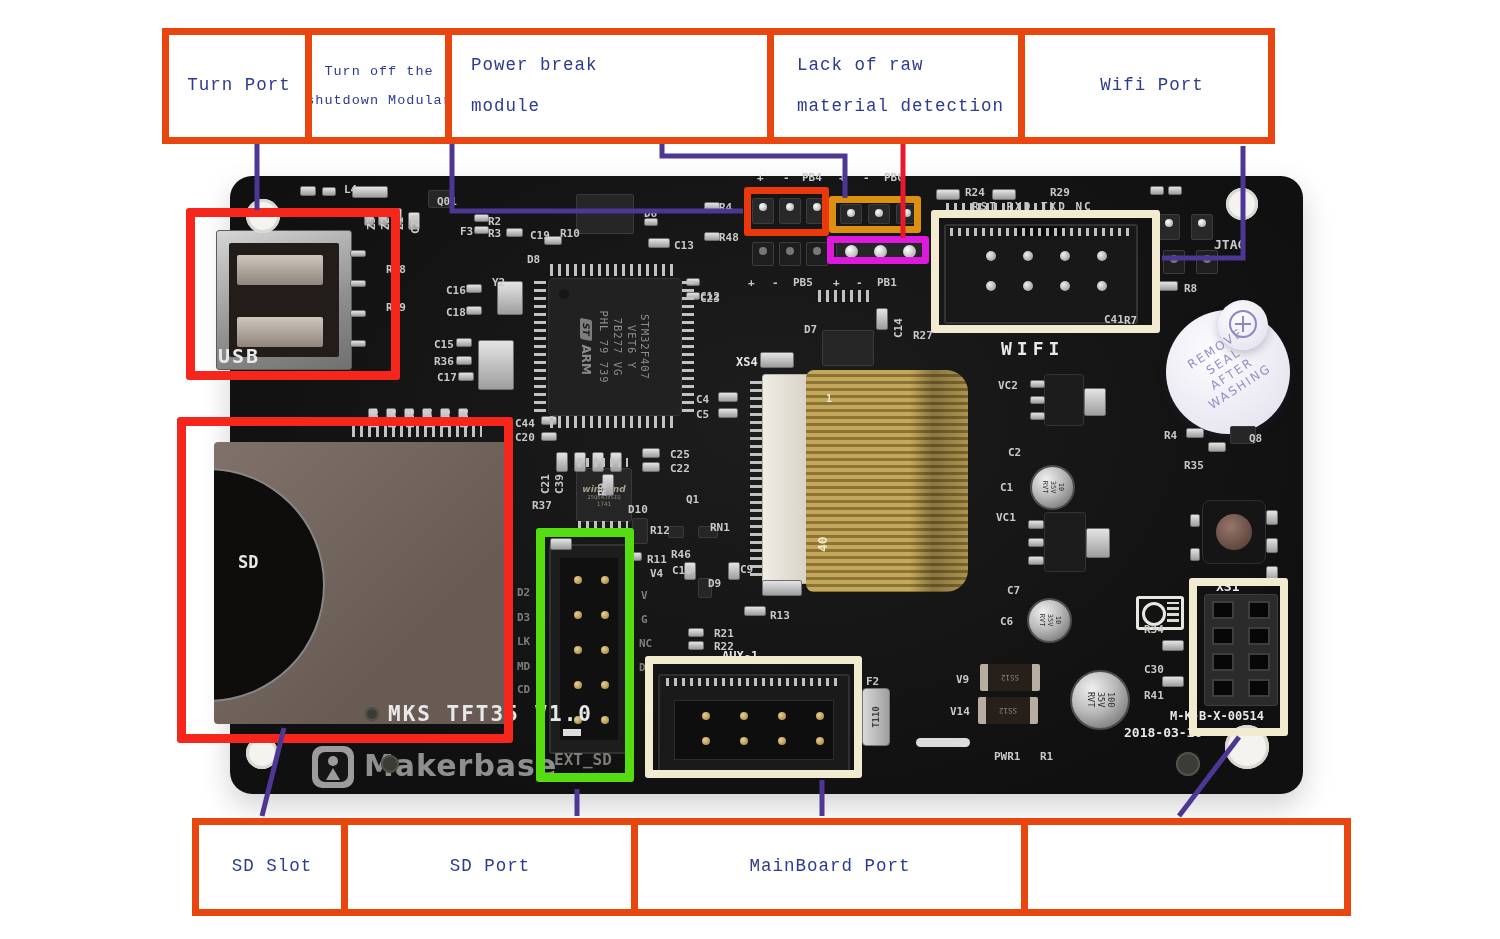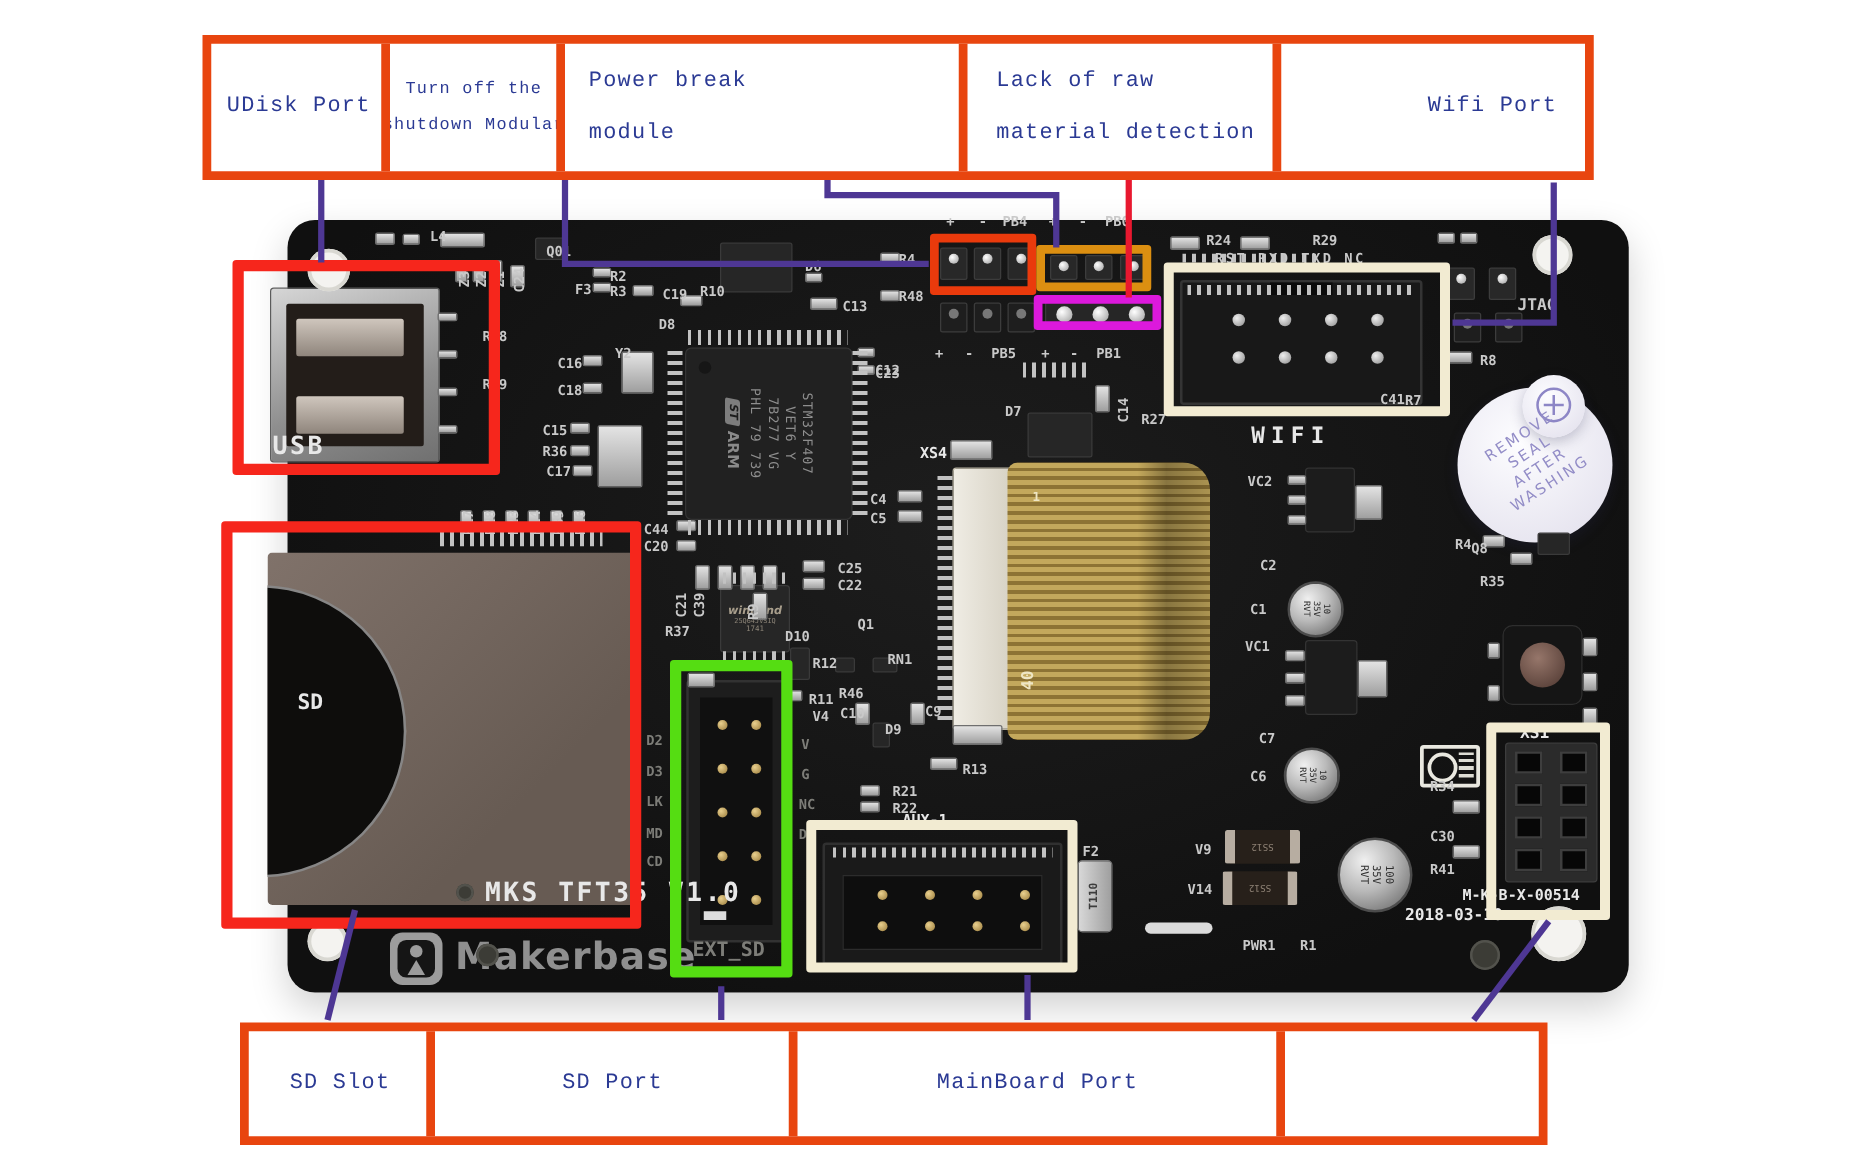--- a/index.html
+++ b/index.html
@@ -427,21 +427,21 @@
       <span class="sk" style="left: 994px; top: 751px;">PWR1</span>
       <span class="sk" style="left: 1040px; top: 751px;">R1</span>
       <span class="sk" style="left: 998px; top: 380px;">VC2</span>
       <span class="sk" style="left: 1008px; top: 447px;">C2</span>
       <span class="sk" style="left: 1000px; top: 482px;">C1</span>
       <span class="sk" style="left: 996px; top: 512px;">VC1</span>
       <span class="sk" style="left: 1007px; top: 585px;">C7</span>
       <span class="sk" style="left: 1000px; top: 616px;">C6</span>
       <span class="sk" style="left: 1164px; top: 430px;">R4</span>
       <span class="sk" style="left: 1184px; top: 460px;">R35</span>
-      <span class="sk" style="left: 1177px; top: 433px;">Q8</span>
+      <span class="sk" style="left: 1249px; top: 433px;">Q8</span>
       <span class="sk" style="left: 1144px; top: 624px;">R34</span>
       <span class="sk" style="left: 1144px; top: 664px;">C30</span>
       <span class="sk" style="left: 1144px; top: 690px;">R41</span>
       <span class="sk bright" style="left: 218px; top: 346px; font-size: 20px; letter-spacing: 2px;">USB</span>
       <span class="sk bright" style="left: 238px; top: 554px; font-size: 17px;">SD</span>
       <span class="sk bright" style="left: 388px; top: 704px; font-size: 21px; letter-spacing: 2px;">MKS TFT35 V1.0</span>
       <span class="sk bright" style="left: 1001px; top: 340px; font-size: 18px; letter-spacing: 5px;">WIFI</span>
       <span class="sk dim" style="left: 554px; top: 752px; font-size: 16px;">EXT_SD</span>
       <span class="sk bright" style="left: 1216px; top: 580px; font-size: 13px;">XS1</span>
       <span class="sk bright" style="left: 1170px; top: 710px; font-size: 12px;">M-K-B-X-00514</span>
@@ -455,44 +455,44 @@
   <div class="abox" style="left:744px;top:187px;width:85px;height:49px;border-width:7px;border-color:#ea3a0c;"></div>
   <div class="abox" style="left:829px;top:196px;width:92px;height:37px;border-width:7px;border-color:#dc8f11;"></div>
   <div class="abox" style="left:827px;top:236px;width:102px;height:28px;border-width:7px;border-color:#dc19dc;"></div>
   <div class="abox" style="left:931px;top:210px;width:229px;height:123px;border-width:8px;border-color:#f2ebd2;"></div>
   <div class="abox" style="left:536px;top:528px;width:98px;height:254px;border-width:9px;border-color:#55dd12;"></div>
   <div class="abox" style="left:645px;top:656px;width:217px;height:122px;border-width:8px;border-color:#f2ebd2;"></div>
   <div class="abox" style="left:1189px;top:578px;width:99px;height:158px;border-width:8px;border-color:#f2ebd2;"></div>
 
   <div class="lrow" id="toprow" style="left:162px;top:28px;width:1113px;height:116px;">
     <div class="cell" style="left:0;width:140px;">
-      <div class="ln">UDisk Port</div>
+      <div class="ln">Turn Port</div>
     </div>
     <div class="cell" style="left:140px;width:140px;">
       <div class="ln sm">Turn off the</div>
       <div class="ln sm">shutdown Modular</div>
     </div>
     <div class="cell la" style="left:280px;width:322px;padding-left:22px;">
       <div class="ln">Power break</div>
       <div class="ln">module</div>
     </div>
     <div class="cell la" style="left:602px;width:251px;padding-left:26px;">
       <div class="ln">Lack of raw</div>
       <div class="ln">material detection</div>
     </div>
-    <div class="cell" style="left:902px;width:246px;">
+    <div class="cell" style="left:860px;width:246px;">
       <div class="ln">Wifi Port</div>
     </div>
     <div class="vdiv" style="left:136px;"></div>
     <div class="vdiv" style="left:276px;"></div>
     <div class="vdiv" style="left:598px;"></div>
     <div class="vdiv" style="left:849px;"></div>
   </div>
 
-  <div class="lrow" id="bottomrow" style="left:192px;top:818px;width:1046px;height:98px;">
+  <div class="lrow" id="bottomrow" style="left:192px;top:818px;width:1159px;height:98px;">
     <div class="cell" style="left:0;width:146px;">
       <div class="ln">SD Slot</div>
     </div>
     <div class="cell" style="left:146px;width:290px;">
       <div class="ln">SD Port</div>
     </div>
     <div class="cell" style="left:436px;width:390px;">
       <div class="ln">MainBoard Port</div>
     </div>
     <div class="vdiv" style="left:142px;"></div>

